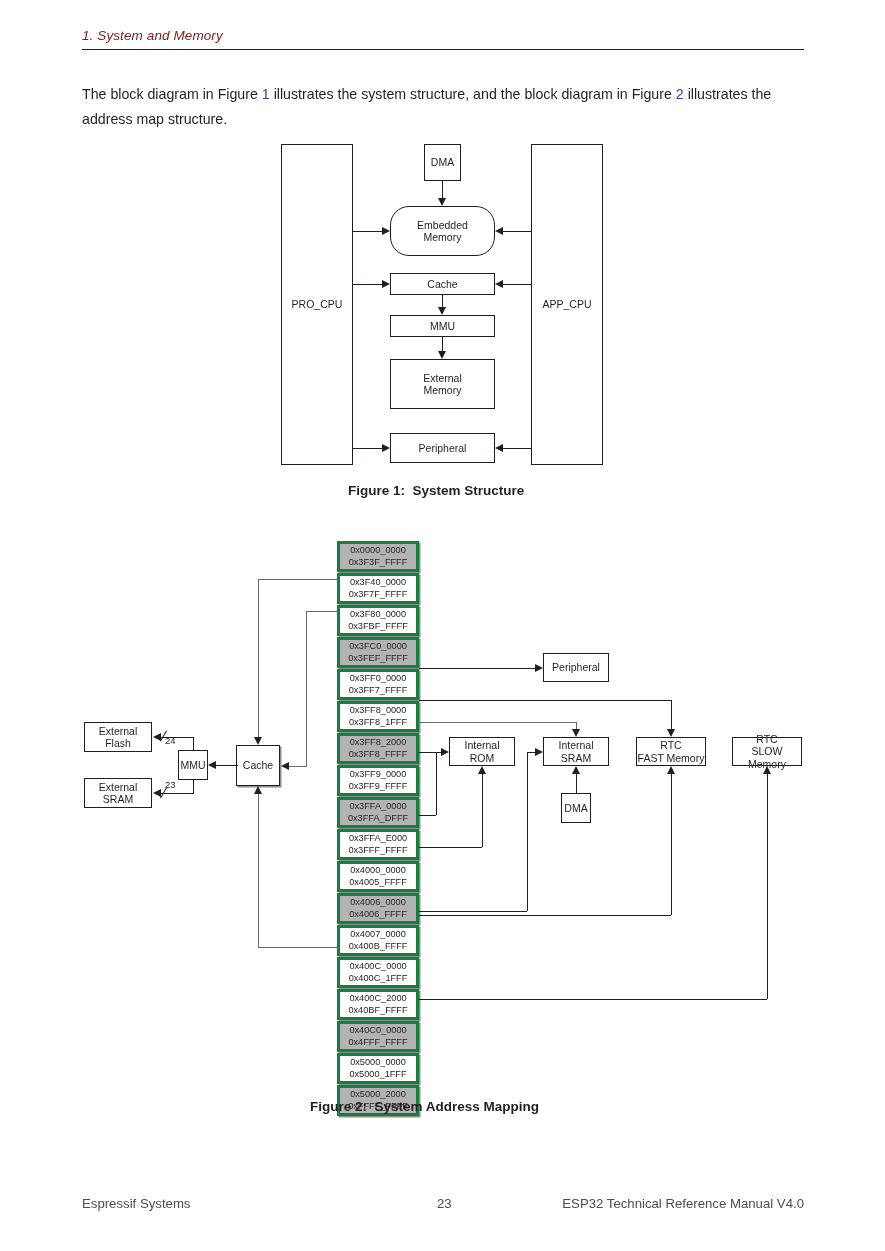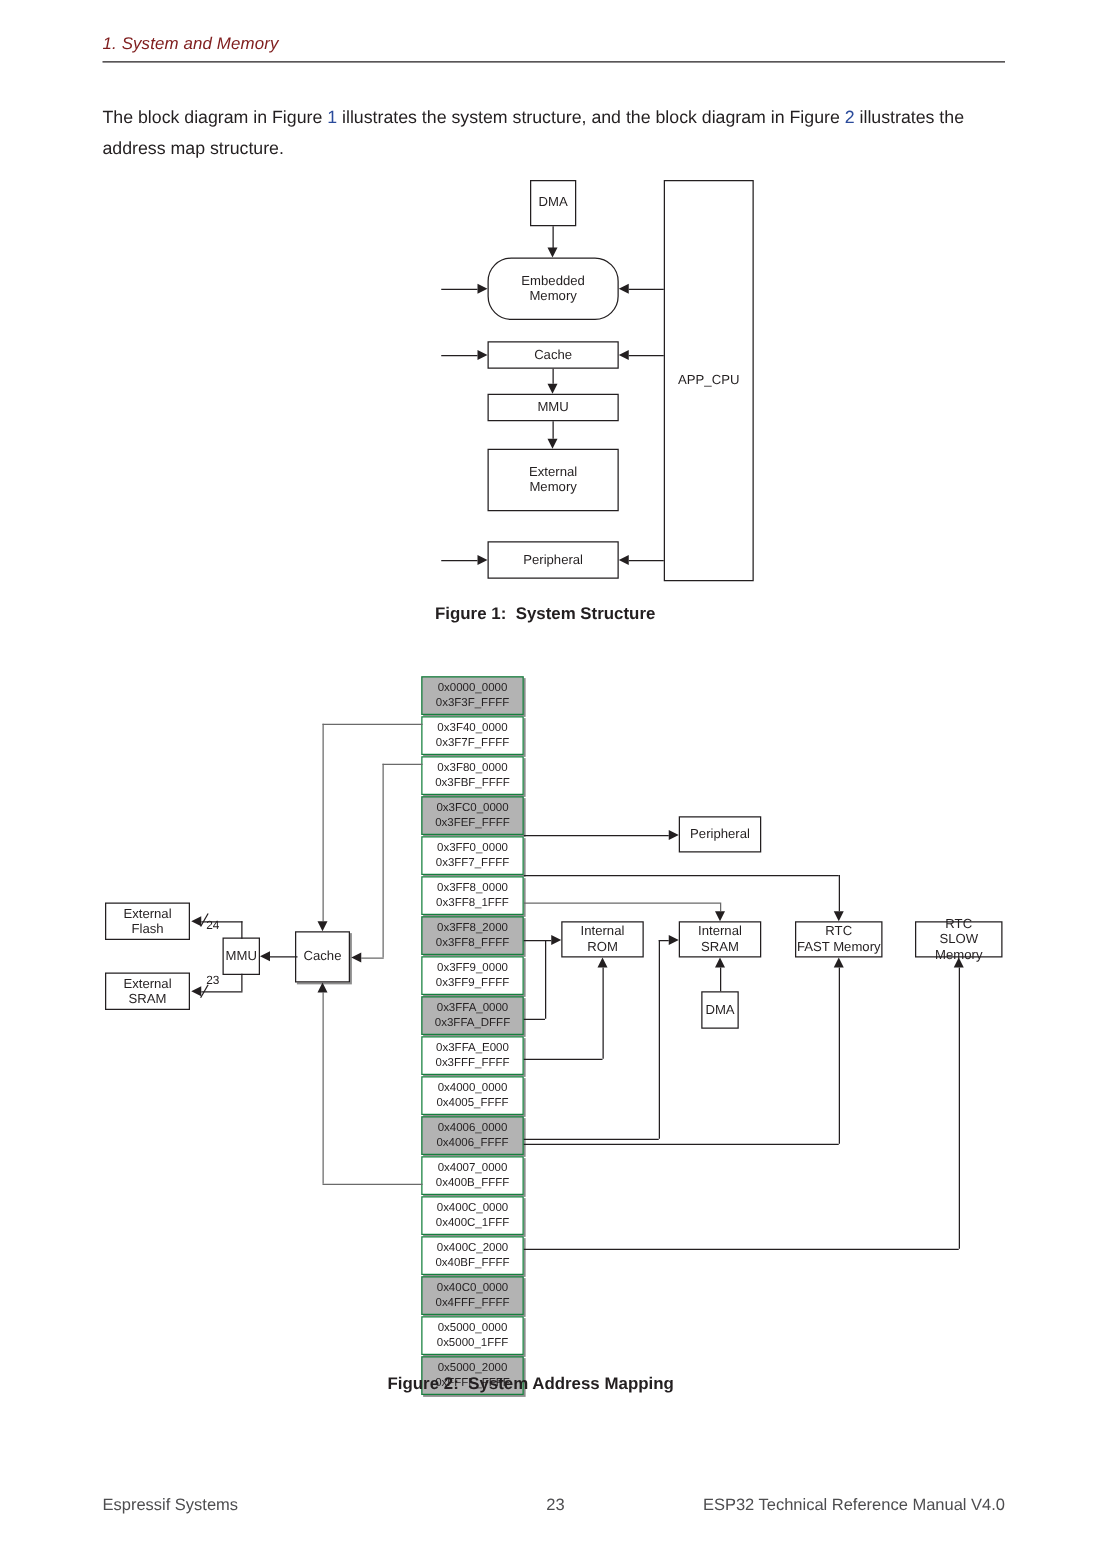--- a/index.html
+++ b/index.html
@@ -122,21 +122,21 @@
   #addr-table {
     position: absolute;
     left: 337px;
     top: 541px;
     width: 82px;
   }
   .addr-row {
     box-sizing: border-box;
     width: 82px;
     height: 31px;
-    border: 1px solid #15803d;
+    border: 3px solid #15803d;
     margin-bottom: 1px;
     background: #ffffff;
     box-shadow: 1.5px 1.5px 0 0 #8d8d8d;
     display: flex;
     flex-direction: column;
     align-items: center;
     justify-content: center;
     font-size: 9.2px;
     line-height: 11.4px;
     color: #231f20;
@@ -172,20 +172,23 @@
   <div class="hdr-rule"></div>
 </div>
 
 <div id="intro-paragraph">
   <span>The block diagram in Figure </span><span class="xref">1</span><span> illustrates the system structure, and the block diagram in Figure </span><span class="xref">2</span><span> illustrates the</span>
   <div>address map structure.</div>
 </div>
 
 <div class="fig" id="figure-1" style="left:0;top:0;width:885px;height:510px;">
 
+  <div class="node" style="left:281px;top:144px;width:72px;height:321px;">
+    <span>PRO_CPU</span>
+  </div>
 
   <div class="node" style="left:531px;top:144px;width:72px;height:321px;justify-content:center;">
     <span>APP_CPU</span>
   </div>
 
   <div class="node" style="left:424px;top:144px;width:37px;height:37px;">
     <span>DMA</span>
   </div>
 
   <div class="node" style="left:390px;top:206px;width:105px;height:50px;border-radius:19px;">

